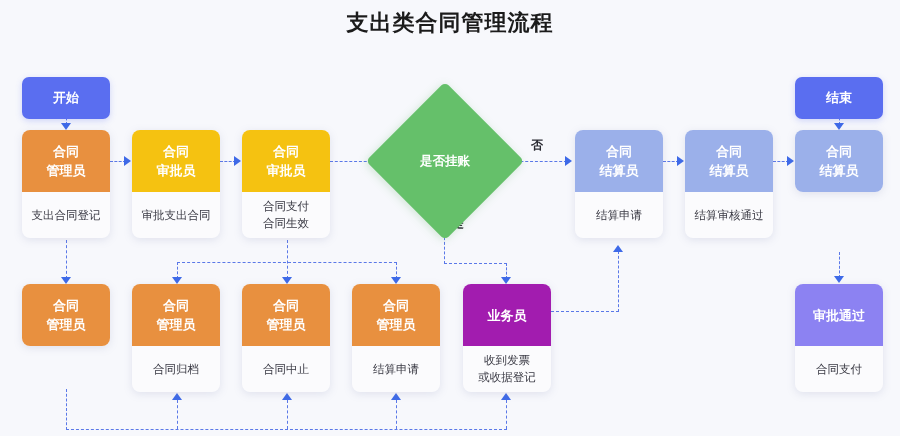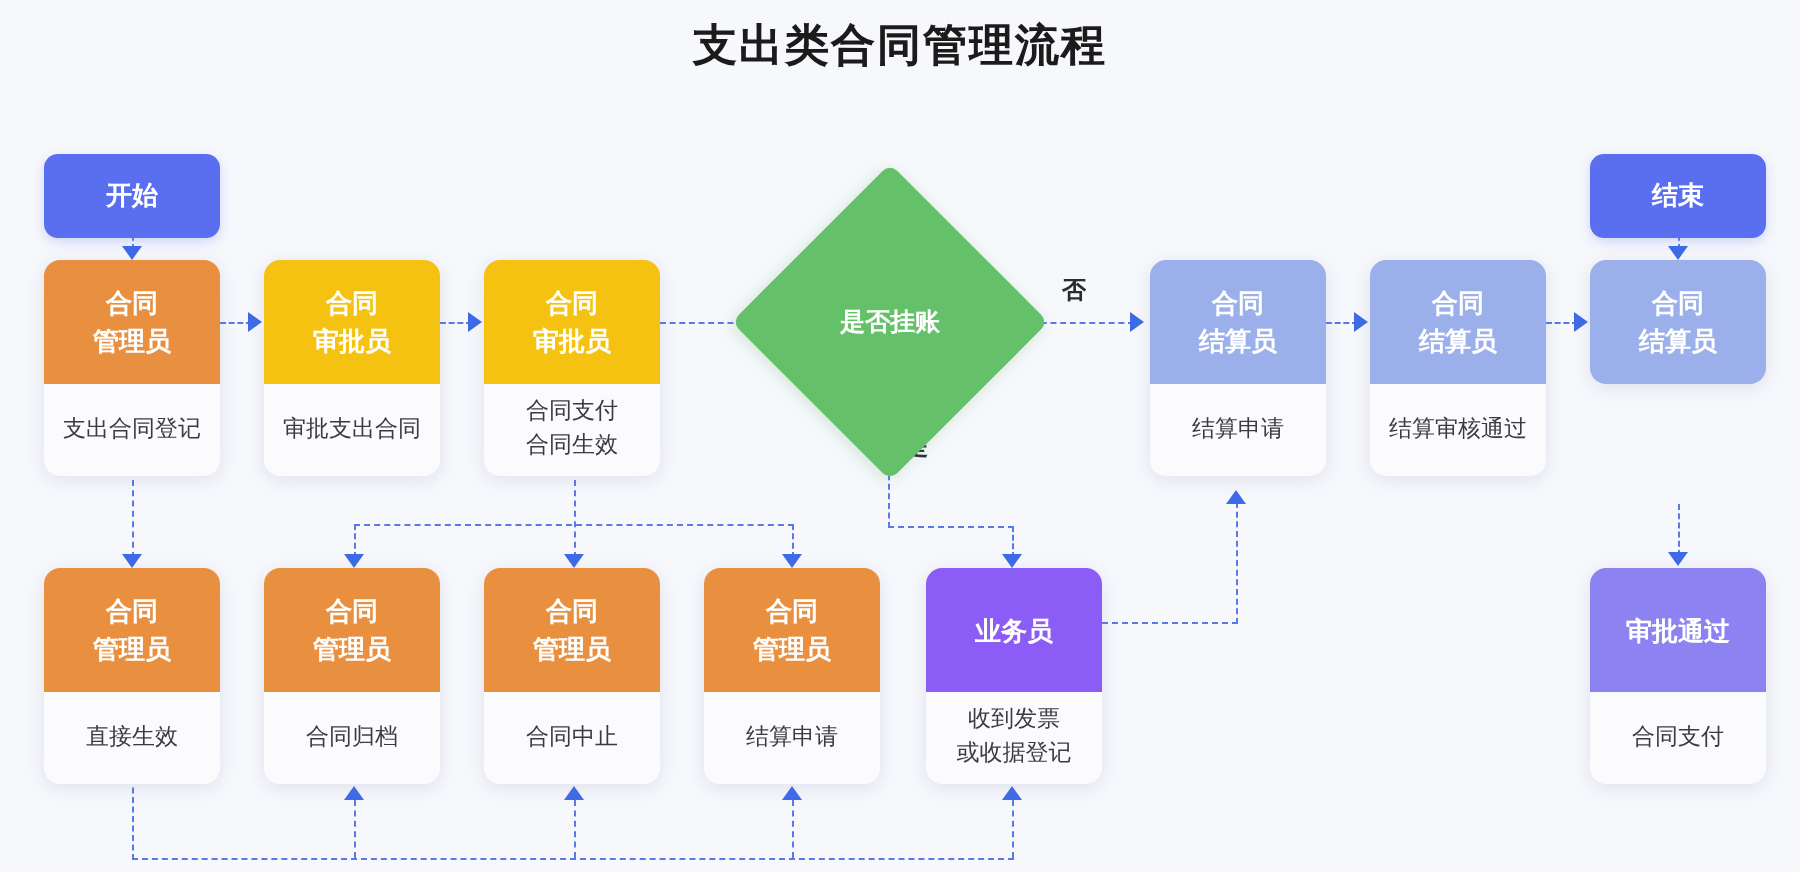--- a/index.html
+++ b/index.html
@@ -43,21 +43,21 @@
   .card .head .ln{display:block;font-family:Liberation Serif, serif;}
   .card .body{
     height:46px;display:flex;flex-direction:column;align-items:center;
     justify-content:center;color:#3a3a44;font-size:11.5px;line-height:17px;
     text-align:center;
   }
 
   .h-orange{background:#e8903f;}
   .h-yellow{background:#f5c211;}
   .h-blue{background:#9bb0ea;}
-  .h-pink{background:#8b5cf6;}
+  .h-pink{background:#a21caf;}
   .h-purple{background:#8c82f2;}
 
   
   .diamond{
     position:absolute;width:112px;height:112px;background:#65c06a;
     transform:rotate(45deg);border-radius:5px;
     box-shadow:0 2px 8px rgba(100,180,105,.25);
   }
   .diamond-label{
     position:absolute;width:112px;height:112px;display:flex;
@@ -207,24 +207,20 @@
       <span class="ln">合同</span>
       <span class="ln">结算员</span>
     </div>
   </div>
 
   <div class="card" style="left:22px;top:284px;">
     <div class="head h-orange">
       <span class="ln">合同</span>
       <span class="ln">管理员</span>
     </div>
-    <div class="body">
-      <span class="ln">直接生效</span>
-
-    </div>
   </div>
 
   <div class="card" style="left:132px;top:284px;">
     <div class="head h-orange">
       <span class="ln">合同</span>
       <span class="ln">管理员</span>
     </div>
     <div class="body">
       <span class="ln">合同归档</span>
 

